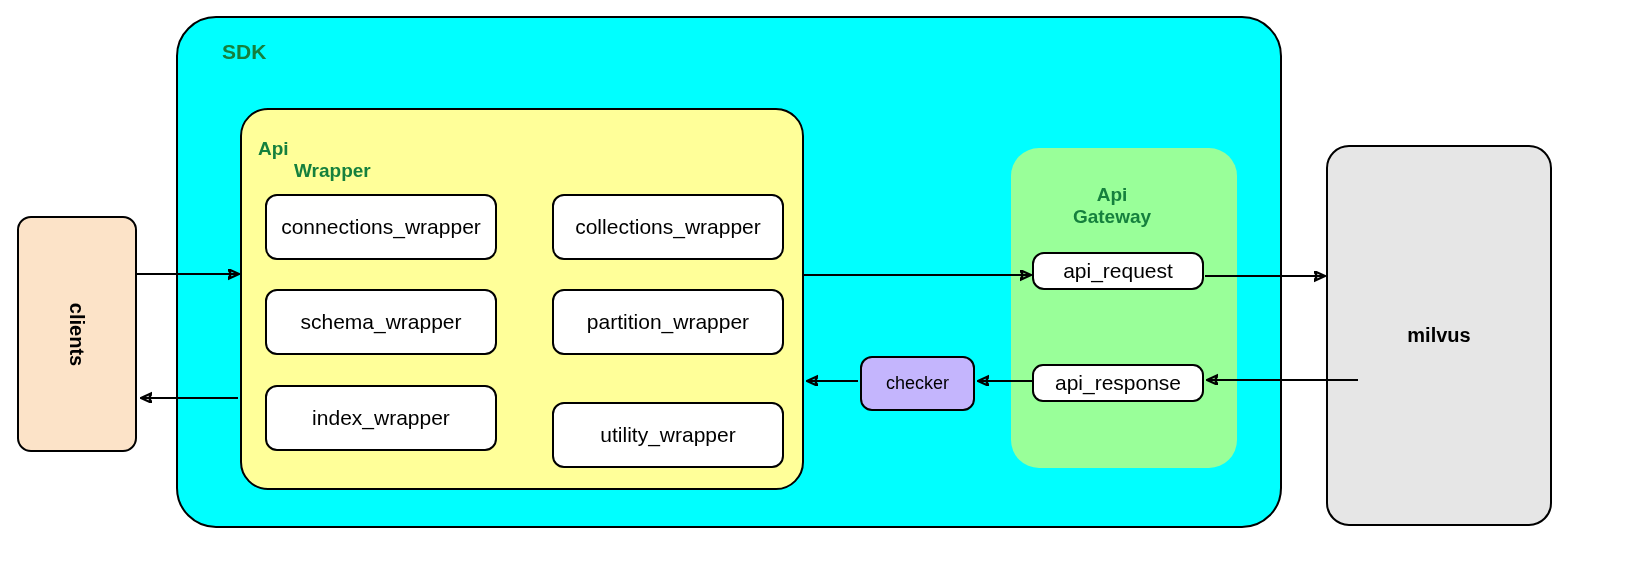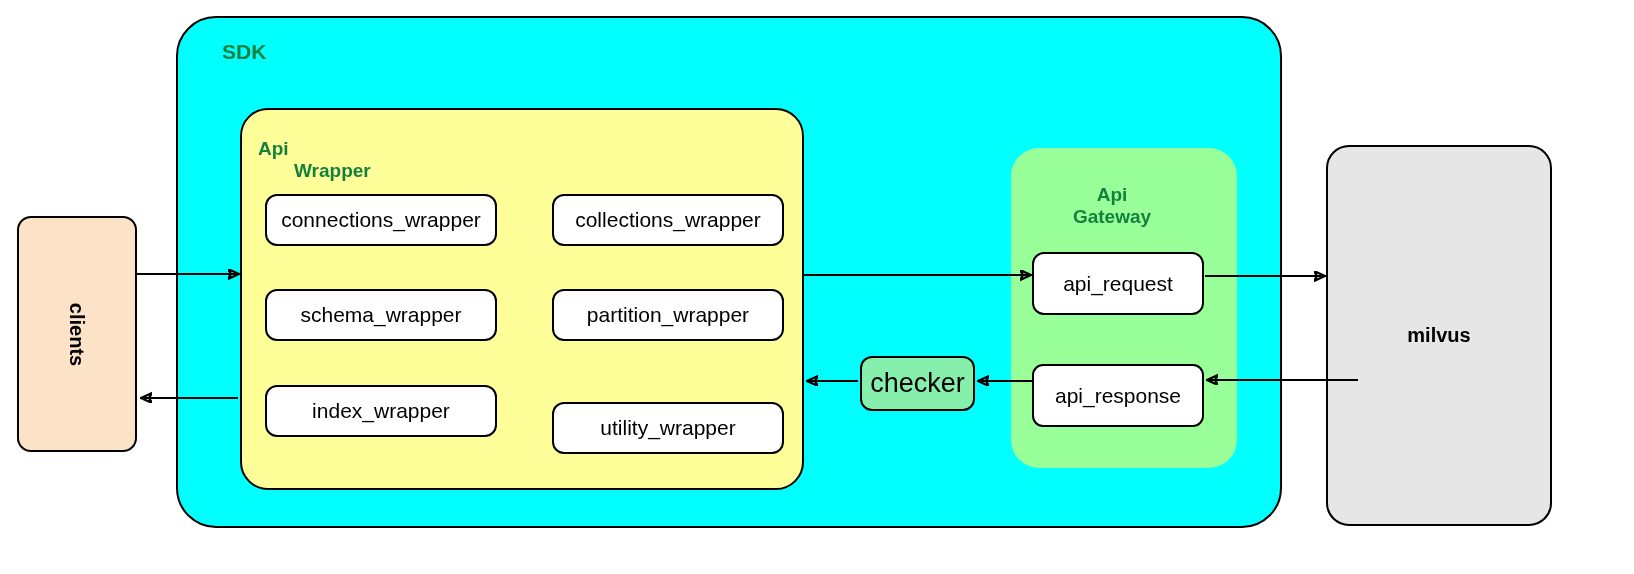--- a/index.html
+++ b/index.html
@@ -75,38 +75,38 @@
     width: 120px;
   }
   #api-wrapper-label .l2 { display: block; margin-left: 36px; }
 
   
   .wrapper-box {
     background: #FFFFFF;
     border-radius: 12px;
     font-size: 21px;
     width: 232px;
-    height: 52px;
+    height: 66px;
   }
   #box-connections { left: 265px; top: 194px; }
   #box-collections { left: 552px; top: 194px; }
   #box-schema      { left: 265px; top: 289px; }
   #box-partition   { left: 552px; top: 289px; }
   #box-index       { left: 265px; top: 385px; }
   #box-utility     { left: 552px; top: 385px; margin-top: 17px; }
 
   
   #box-checker {
     left: 860px;
     top: 356px;
     width: 115px;
     height: 55px;
-    background: #86efac;
+    background: #c4b5fd;
     border-radius: 12px;
-    font-size: 27px;
+    font-size: 18px;
   }
 
   
   #api-gateway-container {
     left: 1011px;
     top: 148px;
     width: 226px;
     height: 320px;
     background: #99FF99;
     border-radius: 28px;
@@ -118,21 +118,21 @@
     font-size: 19px;
     width: 180px;
   }
   #api-gateway-label .l2 { display: block; }
 
   .gateway-box {
     background: #FFFFFF;
     border-radius: 12px;
     font-size: 21px;
     width: 172px;
-    height: 63px;
+    height: 38px;
     left: 1032px;
   }
   #box-api-request  { top: 252px; }
   #box-api-response { top: 364px; border-radius: 11px; }
 
   
   #box-clients {
     left: 17px;
     top: 216px;
     width: 120px;

